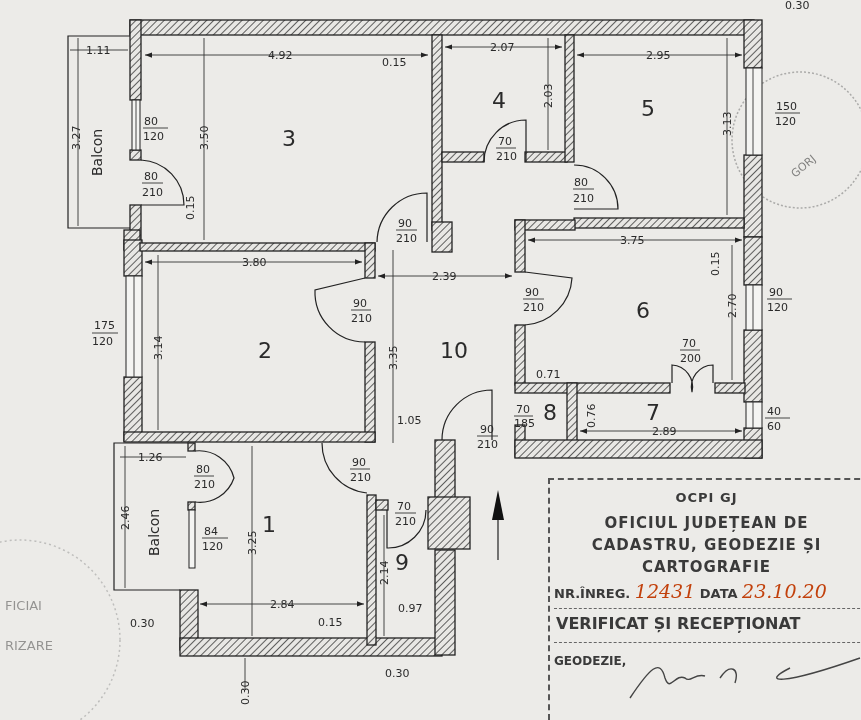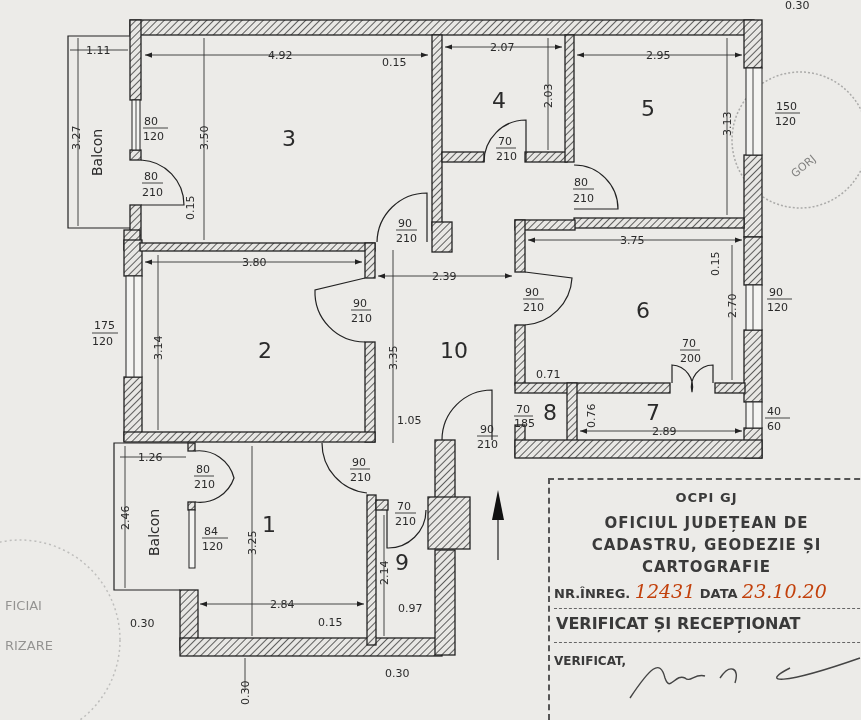--- a/index.html
+++ b/index.html
@@ -318,17 +318,17 @@
   <div class="l" style="top:78px;font-size:15px;">CARTOGRAFIE</div>
   <div style="position:absolute;top:100px;left:4px;font-size:13px;white-space:nowrap;">
     <span>NR.ÎNREG.</span>
     <span class="hand">12431</span>
     <span>DATA</span>
     <span class="hand">23.10.20</span>
   </div>
   <div class="sep" style="top:128px;"></div>
   <div style="position:absolute;top:134px;left:6px;font-size:16px;white-space:nowrap;">VERIFICAT ȘI RECEPȚIONAT</div>
   <div class="sep" style="top:162px;"></div>
-  <div style="position:absolute;top:174px;left:4px;font-size:12px;">VERIFICAT,</div>
+  <div style="position:absolute;top:174px;left:4px;font-size:12px;">GEODEZIE,</div>
   <svg style="position:absolute;left:70px;top:168px;" width="250" height="60">
     <path d="M10,50 C30,20 40,10 45,30 C50,45 55,25 65,30 C70,35 75,25 85,28 M100,30 C110,15 120,20 115,35 M170,20 C140,35 160,38 240,10" stroke="#444" stroke-width="1.4" fill="none"></path>
   </svg>
 </div>
 
 </body></html>

